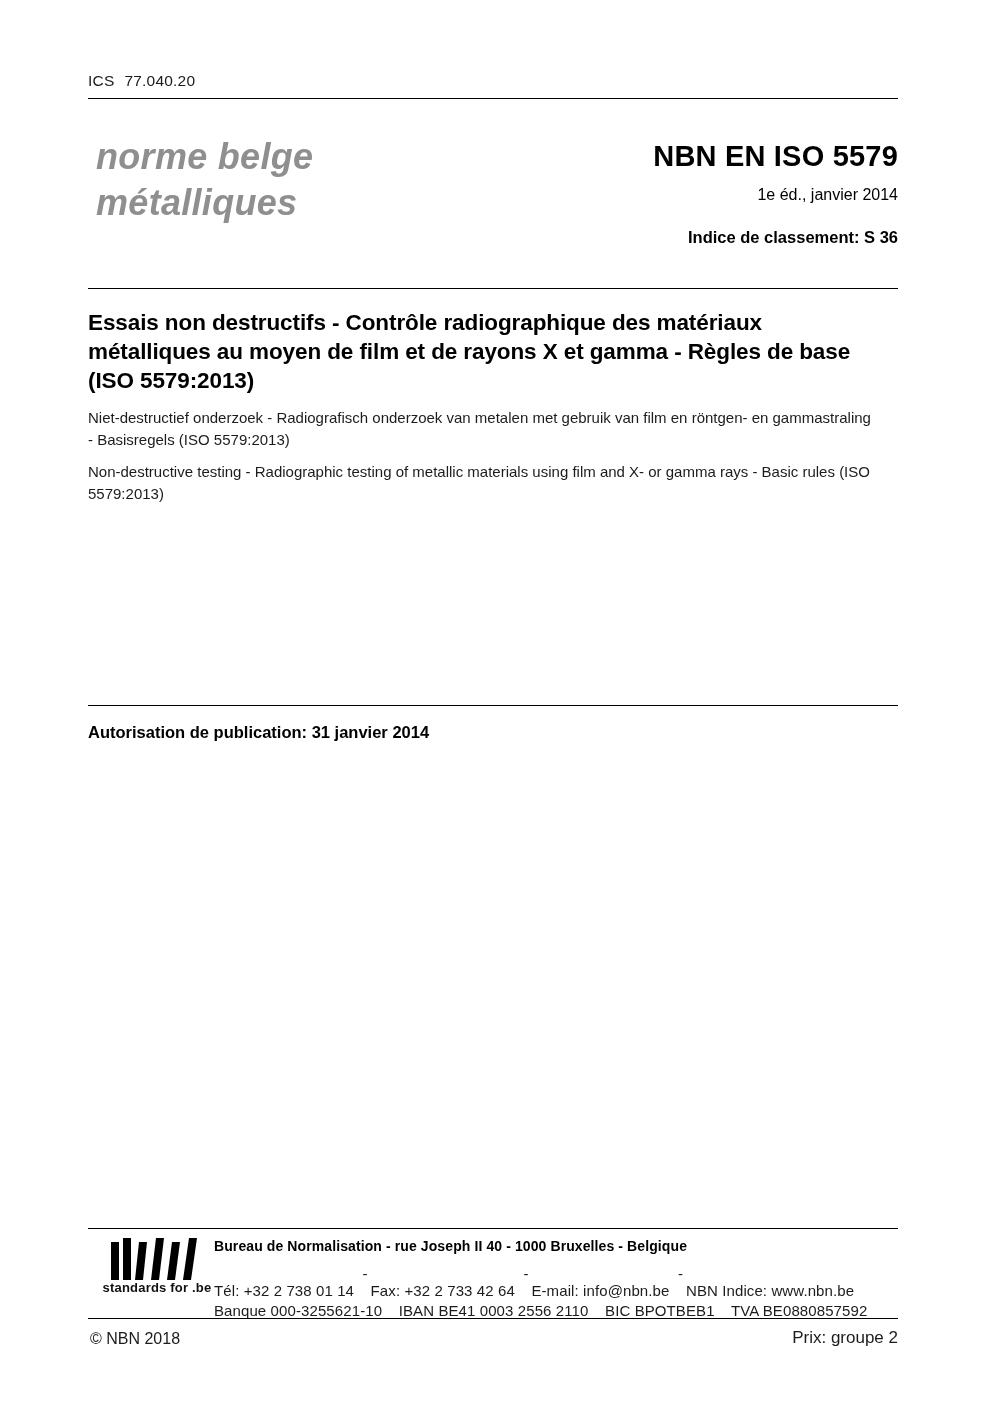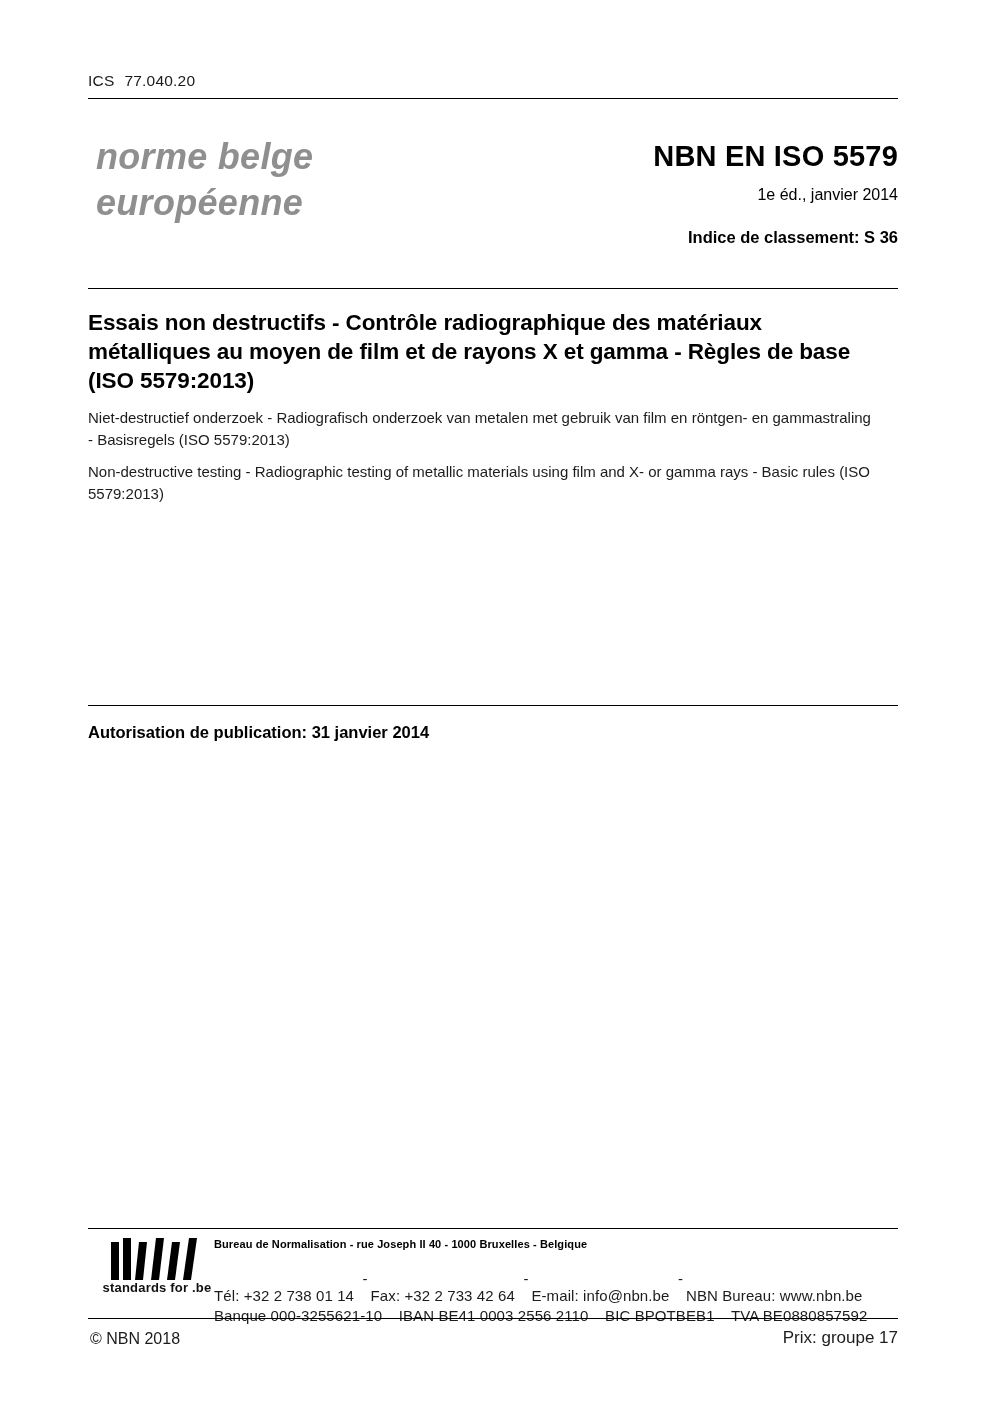--- a/index.html
+++ b/index.html
@@ -171,23 +171,23 @@
     letter-spacing: 0.2px;
   }
   .contact {
     position: absolute;
     left: 126px;
     top: 2px;
     width: 684px;
   }
   .contact .line1 {
     font-weight: bold;
-    font-size: 11px;
-    color: #000;
-    margin-bottom: 20px;
+    font-size: 14px;
+    color: #000;
+    margin-bottom: 11px;
     letter-spacing: 0.1px;
   }
   .contact .line2, .contact .line3 {
     font-size: 15px;
     color: #1c1c1c;
     margin-bottom: 3px;
     letter-spacing: 0.1px;
   }
 
   
@@ -214,21 +214,21 @@
   <div class="content">
 
     <div class="ics-line">
       <span class="ics-label">ICS</span><span>77.040.20</span>
     </div>
     <div class="rule rule-top"></div>
 
     <div class="masthead">
       <div class="norme">
         <div>norme belge</div>
-        <div>européenne</div>
+        <div>métalliques</div>
       </div>
       <div class="std-title">NBN EN ISO 5579</div>
       <div class="std-edition">1e éd., janvier 2014</div>
       <div class="std-indice">Indice de classement: S 36</div>
     </div>
 
     <div class="rule rule-mid"></div>
 
     <div class="titles">
       <p class="title-fr">Essais non destructifs - Contrôle radiographique des matériaux métalliques au moyen de film et de rayons X et gamma - Règles de base (ISO 5579:2013)</p>
@@ -262,21 +262,21 @@
         <div class="line2">
           <span>Tél:</span>
           <span>+32 2 738 01 14</span>
           <span class="sep">&nbsp;-&nbsp;</span>
           <span>Fax:</span>
           <span>+32 2 733 42 64</span>
           <span class="sep">&nbsp;-&nbsp;</span>
           <span>E-mail:</span>
           <span>info@nbn.be</span>
           <span class="sep">&nbsp;-&nbsp;</span>
-          <span>NBN Bureau:</span>
+          <span>NBN Indice:</span>
           <span>www.nbn.be</span>
         </div>
         <div class="line3">
           <span>Banque</span>
           <span>000-3255621-10</span>
           <span class="sep">&nbsp;&nbsp;</span>
           <span>IBAN</span>
           <span>BE41 0003 2556 2110</span>
           <span class="sep">&nbsp;&nbsp;</span>
           <span>BIC</span>
@@ -284,16 +284,16 @@
           <span class="sep">&nbsp;&nbsp;</span>
           <span>TVA</span>
           <span>BE0880857592</span>
         </div>
       </div>
     </div>
 
     <div class="rule rule-bottom"></div>
 
     <div class="copyright">© NBN 2018</div>
-    <div class="price">Prix: groupe 17</div>
+    <div class="price">Prix: groupe 2</div>
 
   </div>
 </div>
 
 </body></html>

